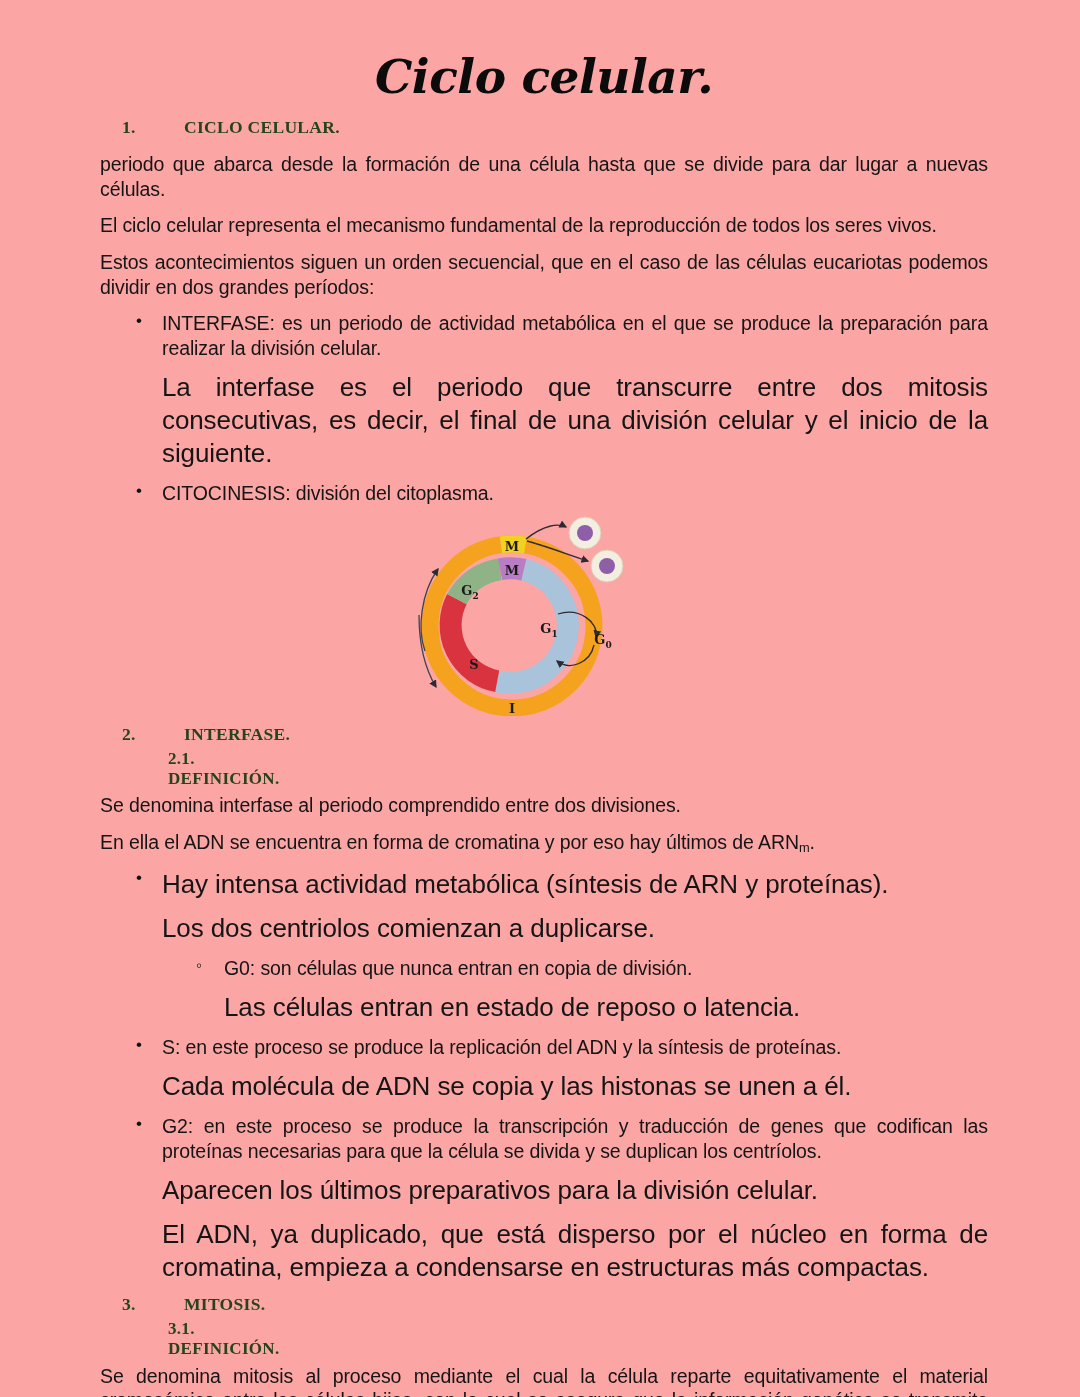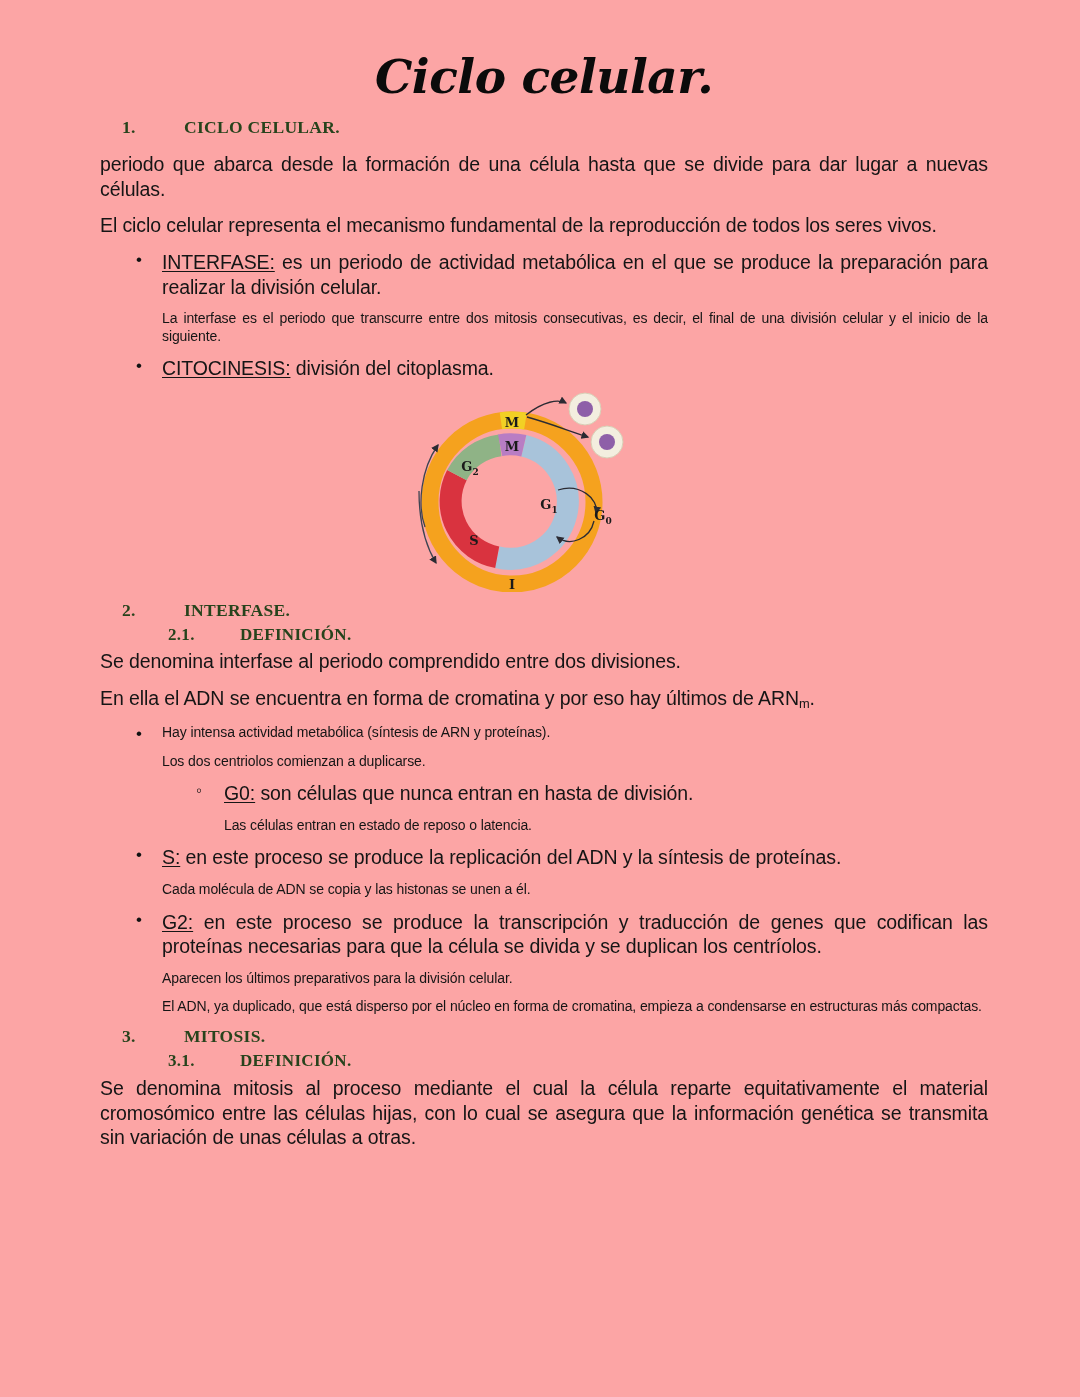--- a/index.html
+++ b/index.html
@@ -44,20 +44,21 @@
   }
   .h1-row {
     font-size: 17.5px;
     margin: 8px 0 4px 0;
     padding-left: 22px;
   }
   .h2-row {
     font-size: 17px;
     margin: 1px 0 4px 0;
     padding-left: 68px;
+    flex-direction: column;
   }
   .h-num {
     display: inline-block;
     min-width: 62px;
     flex: 0 0 auto;
   }
   .h2-row .h-num { min-width: 72px; }
 
   
   p.body {
@@ -116,29 +117,29 @@
   .li-text {
     font-size: 19.5px;
     line-height: 1.26;
     text-align: justify;
     text-justify: inter-word;
     letter-spacing: -0.1px;
     display: block;
     color: #151515;
   }
   .li-sub {
-    font-size: 14px;
+    font-size: 26px;
     line-height: 1.26;
     text-align: justify;
     margin-top: 11px;
     letter-spacing: -0.1px;
     display: block;
     color: #151515;
   }
-  .u { text-decoration: underline; text-underline-offset: 2px; }
+  .u { text-underline-offset: 2px; }
   sub { font-size: 0.66em; vertical-align: -0.25em; }
 
   
   .diagram-wrap {
     width: 100%;
     display: flex;
     justify-content: center;
     margin: 6px 0 2px 0;
   }
   .diagram { display: block; }
@@ -151,20 +152,21 @@
 
     <h1 class="doc-title">Ciclo celular.</h1>
 
     <div class="h1-row">
       <span class="h-num">1.</span>
       <span>CICLO CELULAR.</span>
     </div>
 
     <p class="body" style="margin-top:14px;">periodo que abarca desde la formación de una célula hasta que se divide para dar lugar a nuevas células.</p>
     <p class="body">El ciclo celular representa el mecanismo fundamental de la reproducción de todos los seres vivos.</p>
+    <p class="body">Estos acontecimientos siguen un orden secuencial, que en el caso de las células eucariotas podemos dividir en dos grandes períodos:</p>
 
     <ul class="lvl1">
       <li>
         <span class="li-text"><span class="u">INTERFASE:</span><span> es un periodo de actividad metabólica en el que se produce la preparación para realizar la división celular.</span></span>
         <span class="li-sub">La interfase es el periodo que transcurre entre dos mitosis consecutivas, es decir, el final de una división celular y el inicio de la siguiente.</span>
       </li>
       <li>
         <span class="li-text"><span class="u">CITOCINESIS:</span><span> división del citoplasma.</span></span>
       </li>
     </ul>
@@ -241,21 +243,21 @@
     <p class="body"><span>En ella el ADN se encuentra en forma de cromatina y por eso hay últimos de ARN</span><sub>m</sub><span>.</span></p>
 
 
     <ul class="lvl1">
 
       <li>
         <span class="li-sub">Hay intensa actividad metabólica (síntesis de ARN y proteínas).</span>
         <span class="li-sub">Los dos centriolos comienzan a duplicarse.</span>
         <ul class="lvl2">
           <li>
-            <span class="li-text"><span class="u">G0:</span><span> son células que nunca entran en hasta de división.</span></span>
+            <span class="li-text"><span class="u">G0:</span><span> son células que nunca entran en copia de división.</span></span>
             <span class="li-sub">Las células entran en estado de reposo o latencia.</span>
           </li>
         </ul>
       </li>
 
       <li>
         <span class="li-text"><span class="u">S:</span><span> en este proceso se produce la replicación del ADN y la síntesis de proteínas.</span></span>
         <span class="li-sub">Cada molécula de ADN se copia y las histonas se unen a él.</span>
       </li>
 

